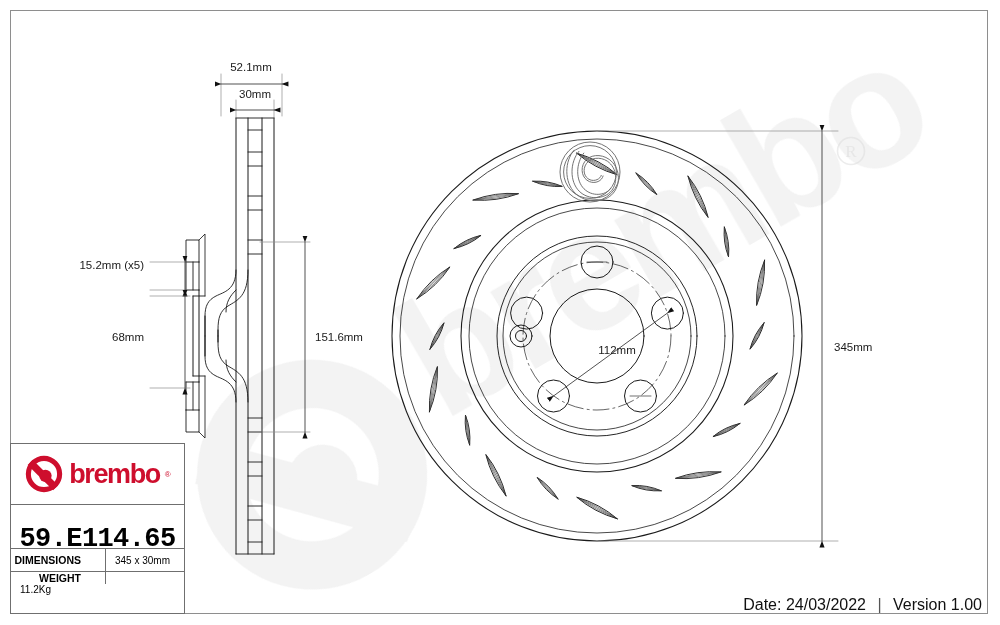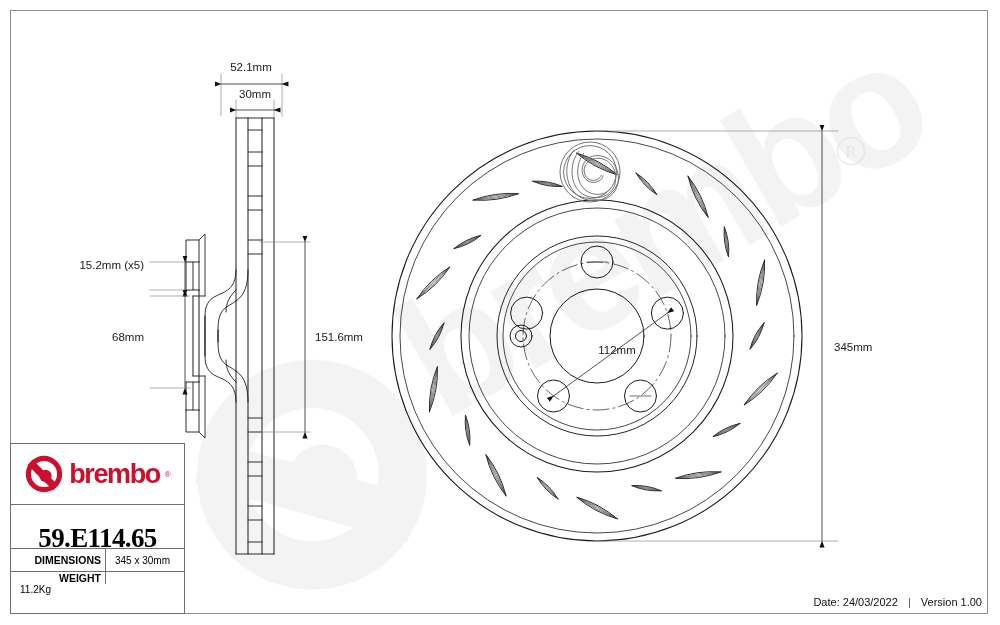--- a/index.html
+++ b/index.html
@@ -11,32 +11,32 @@
   svg.layer{position:absolute;left:0;top:0;width:1000px;height:625px;}
   .dimtxt{font-family:"Liberation Sans",sans-serif;font-size:11.5px;fill:#1a1a1a;}
   
   #titleblock{position:absolute;left:10px;top:443px;width:175px;height:171px;
               border:1.4px solid #6f6f6f;box-sizing:border-box;background:#fff;}
   #logocell{height:60px;border-bottom:1.4px solid #6f6f6f;
             display:flex;align-items:center;justify-content:center;gap:5px;}
   #partcell{height:43px;border-bottom:1.4px solid #6f6f6f;
             display:flex;align-items:center;justify-content:center;}
   #partnum{font-size:27px;font-weight:bold;letter-spacing:-0.6px;
-           font-family:Liberation Serif, serif;margin-top:24px;}
+           font-family:Liberation Mono, monospace;margin-top:24px;}
   .spec-row{display:flex;height:22.3px;border-bottom:1.2px solid #6f6f6f;}
   .spec-row:last-child{border-bottom:none;flex-direction:column;}
   .spec-lab{width:95px;border-right:1.2px solid #6f6f6f;display:flex;
-            align-items:center;justify-content:flex-end;padding-right:4px;
+            align-items:center;justify-content:flex-end;padding-right:24px;
             box-sizing:border-box;font-size:10.5px;font-weight:bold;}
   .spec-val{flex:1;display:flex;align-items:center;padding-left:9px;
             box-sizing:border-box;font-size:10px;}
   #brembo-word{font-size:27px;font-weight:bold;color:#ce0e2d;
                letter-spacing:-1.4px;font-family:"Liberation Sans",sans-serif;}
   #logo-reg{font-size:8px;color:#ce0e2d;vertical-align:super;}
-  #footer{position:absolute;right:18px;top:596px;font-size:11px;color:#111;
+  #footer{position:absolute;right:18px;top:596px;font-size:16px;color:#111;
           white-space:nowrap;}
   #footer .sep{padding:0 7px;color:#555;}
 </style>
 </head>
 <body>
 
 <div id="sheet">
 
   <div id="frame"></div>
 

